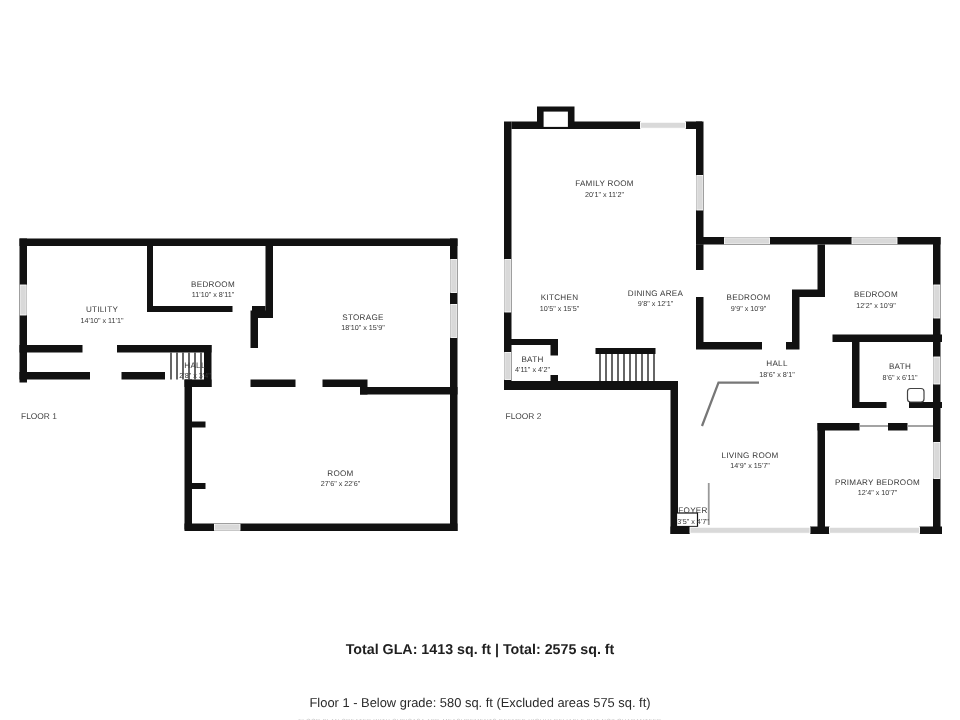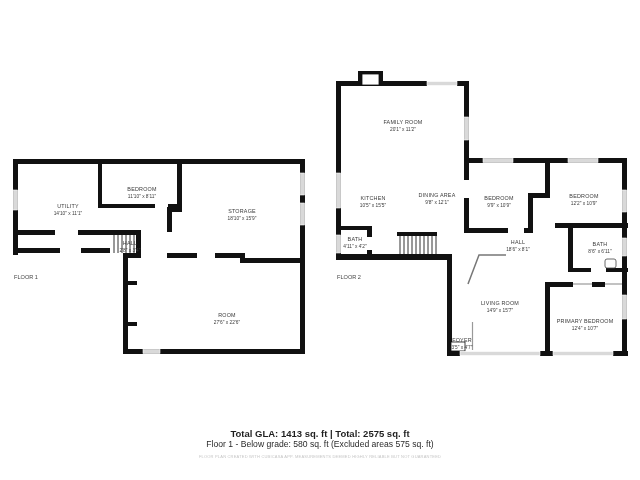--- a/index.html
+++ b/index.html
@@ -5,21 +5,21 @@
   html,body{margin:0;padding:0;background:#fff;}
   #stage{position:relative;width:640px;height:480px;background:#ffffff;overflow:hidden;
          font-family:"Liberation Sans",sans-serif;}
   svg{position:absolute;left:0;top:0;}
   svg text{font-family:"Liberation Sans",sans-serif;fill:#3a3a3a;}
   .rn{font-size:5.4px;letter-spacing:.2px;}
   .rd{font-size:4.8px;}
   .fl{font-size:5.6px;fill:#454545;}
   .summary{position:absolute;left:0;top:428px;width:640px;text-align:center;color:#1f1f1f;}
   .sum-bold{font-size:9.5px;font-weight:bold;line-height:11px;}
-  .sum-line{font-size:8.6px;line-height:10.5px;color:#2a2a2a;}
+  .sum-line{font-size:8.6px;line-height:10.5px;color:#2a2a2a;margin-top:24px;}
   .sum-disc{font-size:4px;color:#c6c6c6;margin-top:4px;letter-spacing:.2px;}
 </style>
 </head>
 <body>
 
 <div id="stage">
   <svg width="640" height="480" viewBox="0 0 640 480">
 
     <g>
       <g fill="#111111">

